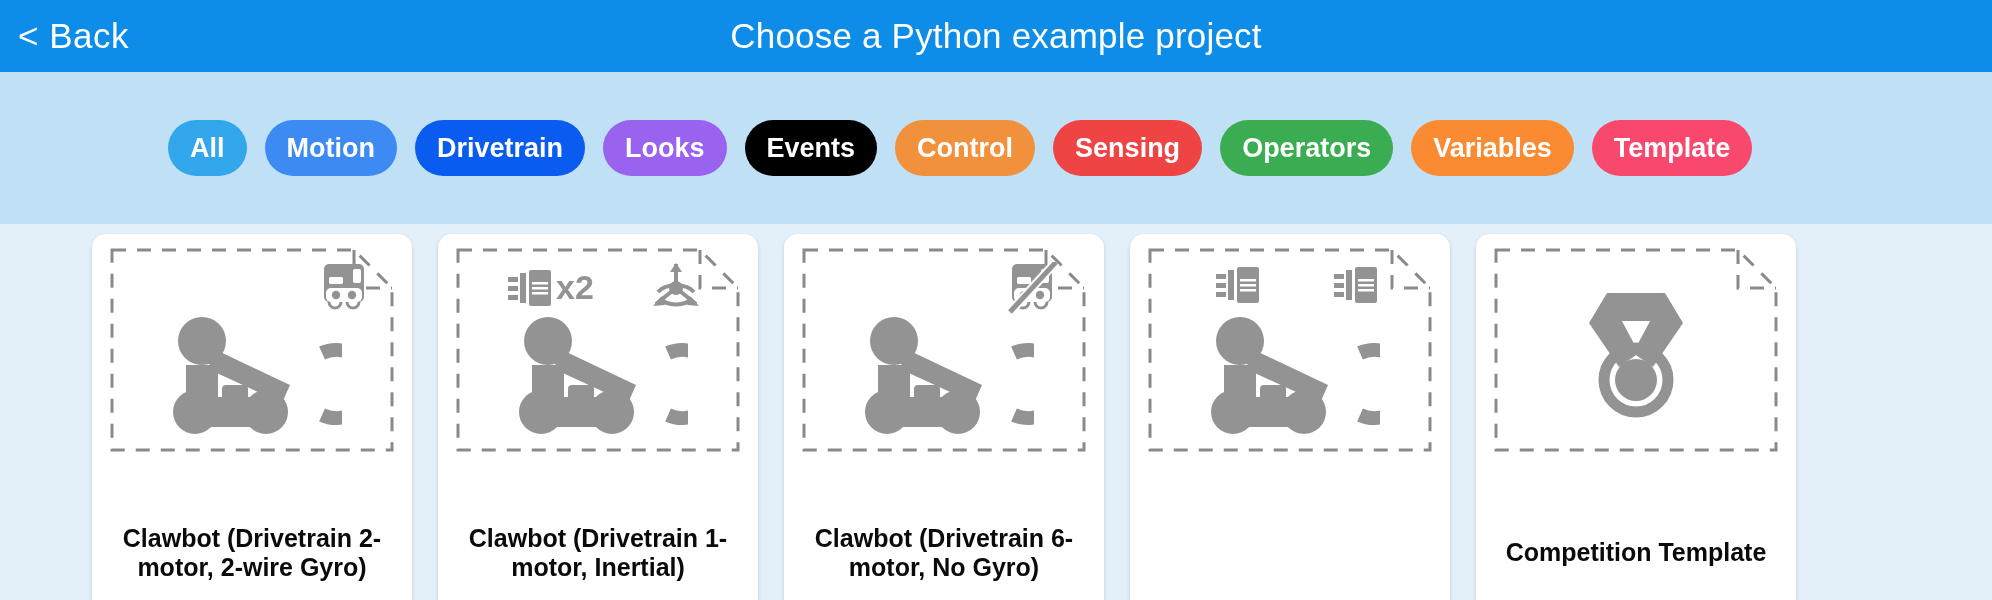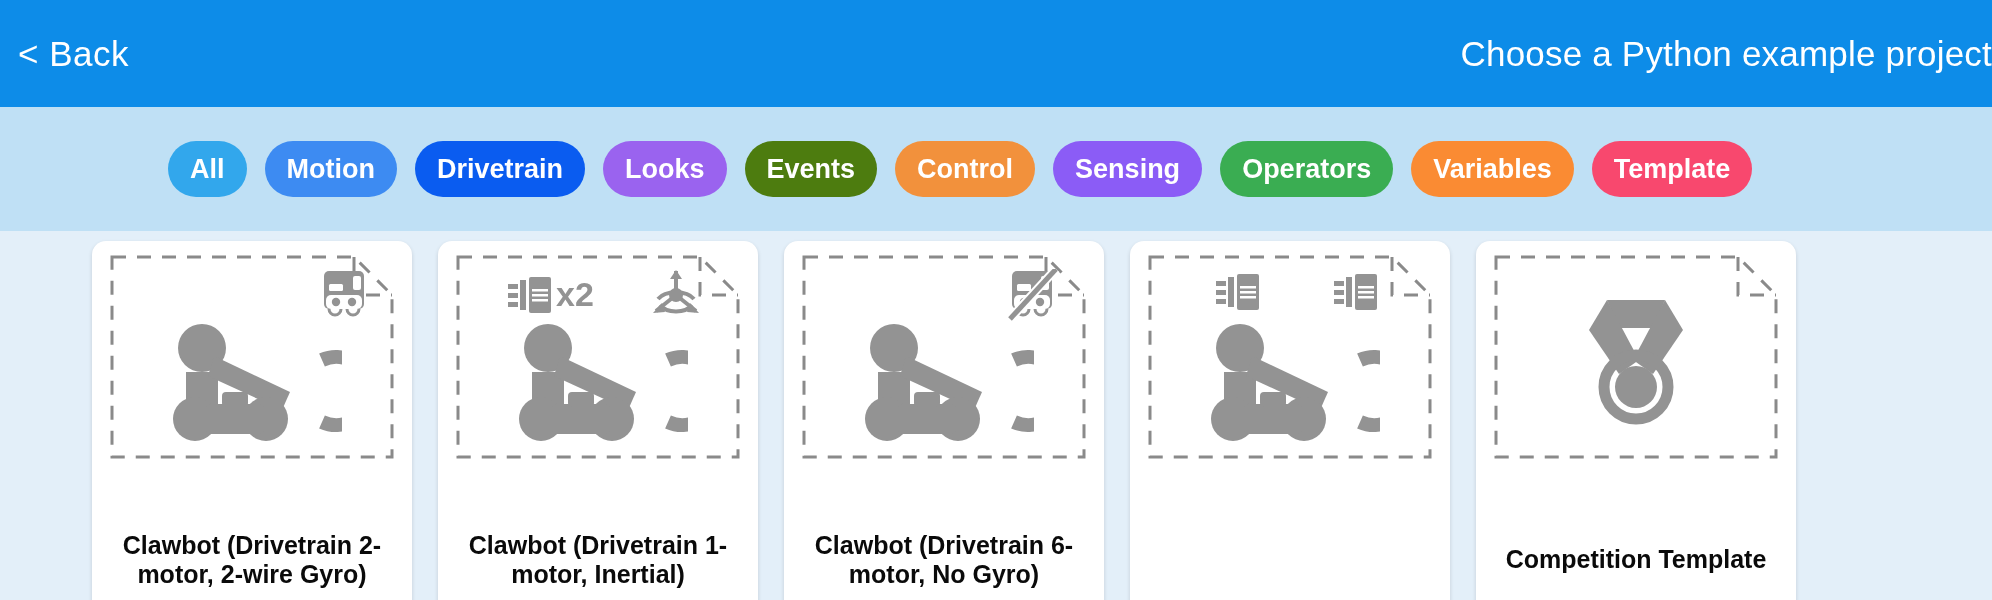--- a/index.html
+++ b/index.html
@@ -6,47 +6,47 @@
   html, body {
     width: 1992px; height: 600px;
     font-family: "Liberation Sans", sans-serif;
     background: #e3eff9;
     overflow: hidden;
   }
 
   
   .header {
     position: relative;
-    height: 107px;
+    height: 72px;
     background: #0d8ce8;
     display: flex;
     align-items: center;
   }
   .back-button {
     position: absolute;
     left: 18px;
     color: #ffffff;
     font-size: 35px;
     font-weight: 400;
     letter-spacing: 0.5px;
     cursor: pointer;
     white-space: nowrap;
   }
   .header-title {
     width: 100%;
-    text-align: right;
+    text-align: center;
     color: #ffffff;
     font-size: 35px;
     font-weight: 400;
     letter-spacing: 0.2px;
   }
 
   
   .filter-bar {
-    height: 124px;
+    height: 152px;
     background: #bfe0f5;
     display: flex;
     align-items: center;
     padding-left: 168px;
     gap: 18px;
   }
   .pill {
     height: 56px;
     border-radius: 28px;
     display: inline-flex;
@@ -178,29 +178,29 @@
 
   <div class="pill-wrap">
     <div class="pill" style="background:#0a5cf0">Drivetrain</div>
   </div>
 
   <div class="pill-wrap">
     <div class="pill" style="background:#9a63ef">Looks</div>
   </div>
 
   <div class="pill-wrap">
-    <div class="pill" style="background:#4d7c0f">Events</div>
+    <div class="pill" style="background:#000000">Events</div>
   </div>
 
   <div class="pill-wrap">
     <div class="pill" style="background:#f2913c">Control</div>
   </div>
 
   <div class="pill-wrap">
-    <div class="pill" style="background:#8b5cf6">Sensing</div>
+    <div class="pill" style="background:#ef4444">Sensing</div>
   </div>
 
   <div class="pill-wrap">
     <div class="pill" style="background:#3aad52">Operators</div>
   </div>
 
   <div class="pill-wrap">
     <div class="pill" style="background:#fa8b33">Variables</div>
   </div>
 

